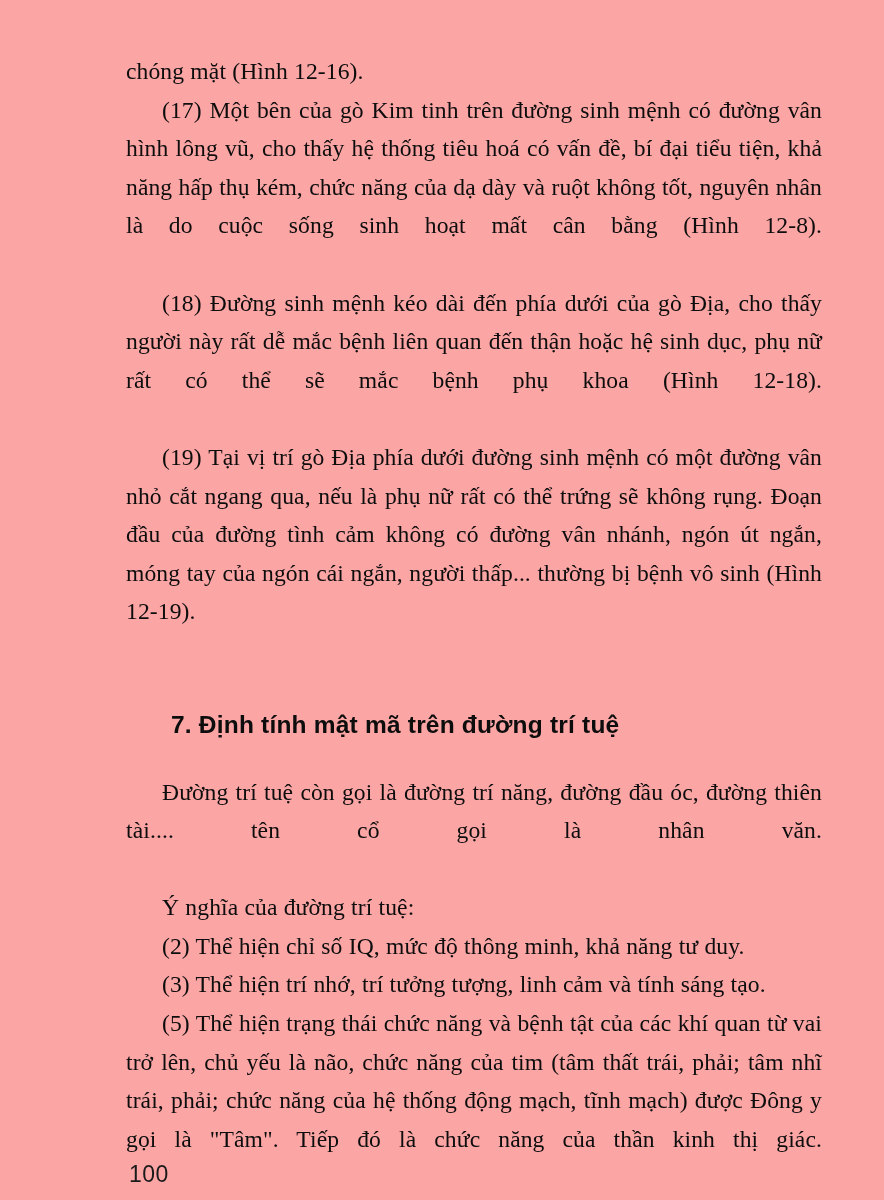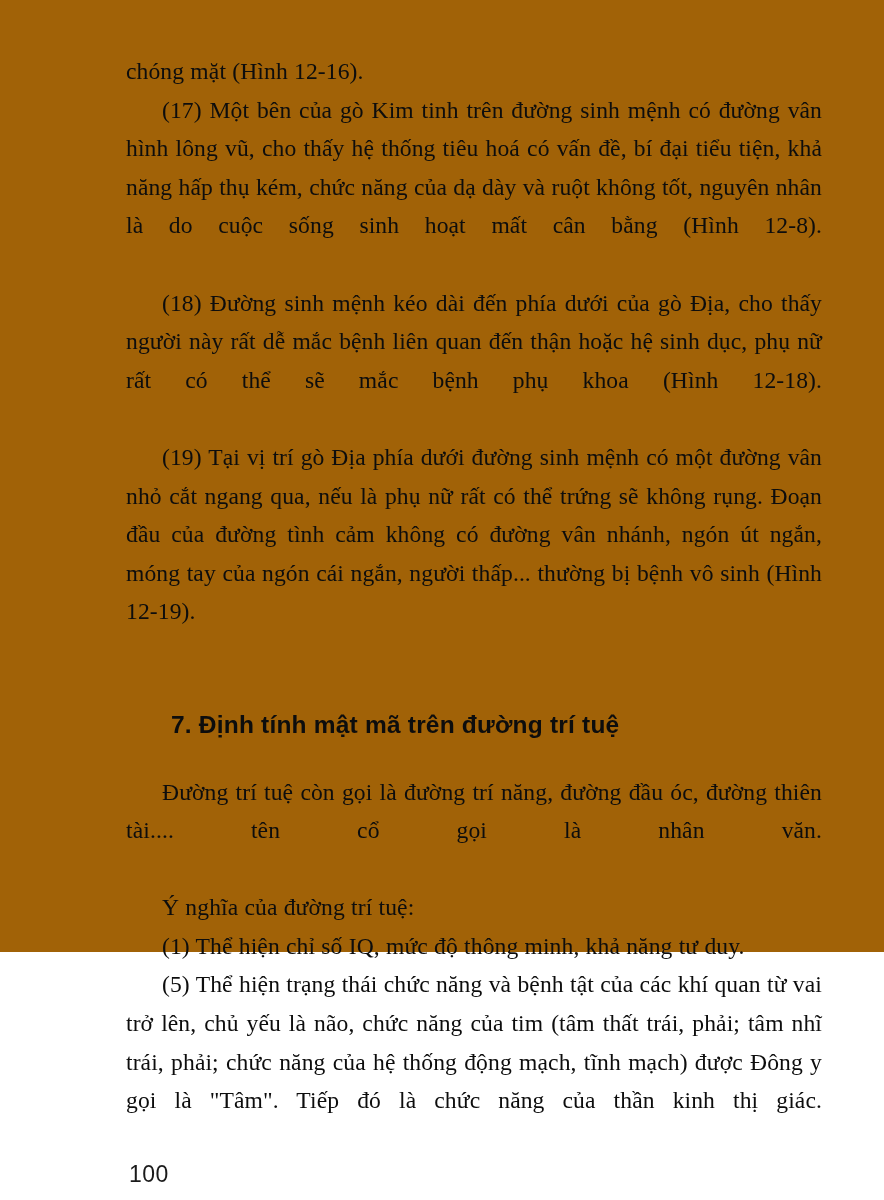--- a/index.html
+++ b/index.html
@@ -13,22 +13,22 @@
     position: relative;
     overflow: hidden;
     font-family: "Liberation Serif", "DejaVu Serif", serif;
     color: #0d0d0d;
   }
 
   .page {
     position: absolute;
     left: 0; top: 0;
     width: 884px;
-    height: 952px;
-    background: #a16207;
+    height: 1200px;
+    background: #fca5a5;
   }
 
   .text-column {
     position: absolute;
     left: 126px;
     top: 52px;
     width: 696px;
   }
 
   p.body-par {
@@ -102,23 +102,24 @@
     <div class="gap-before-heading"></div>
 
     <h2 class="section-heading">7. Định tính mật mã trên đường trí tuệ</h2>
 
     <div class="gap-after-heading"></div>
 
     <p class="body-par indent">Đường trí tuệ còn gọi là đường trí năng, đường đầu óc, đường thiên tài.... tên cổ gọi là nhân văn.</p>
 
     <p class="body-par indent no-stretch">Ý nghĩa của đường trí tuệ:</p>
 
-    <p class="body-par indent no-stretch">(1) Thể hiện chỉ số IQ, mức độ thông minh, khả năng tư duy.</p>
+    <p class="body-par indent no-stretch">(2) Thể hiện chỉ số IQ, mức độ thông minh, khả năng tư duy.</p>
 
 
+    <p class="body-par indent no-stretch">(3) Thể hiện trí nhớ, trí tưởng tượng, linh cảm và tính sáng tạo.</p>
 
 
     <p class="body-par indent">(5) Thể hiện trạng thái chức năng và bệnh tật của các khí quan từ vai trở lên, chủ yếu là não, chức năng của tim (tâm thất trái, phải; tâm nhĩ trái, phải; chức năng của hệ thống động mạch, tĩnh mạch) được Đông y gọi là "Tâm". Tiếp đó là chức năng của thần kinh thị giác.</p>
 
   </div>
 
   <div class="page-number">100</div>
 
 </div>
 

